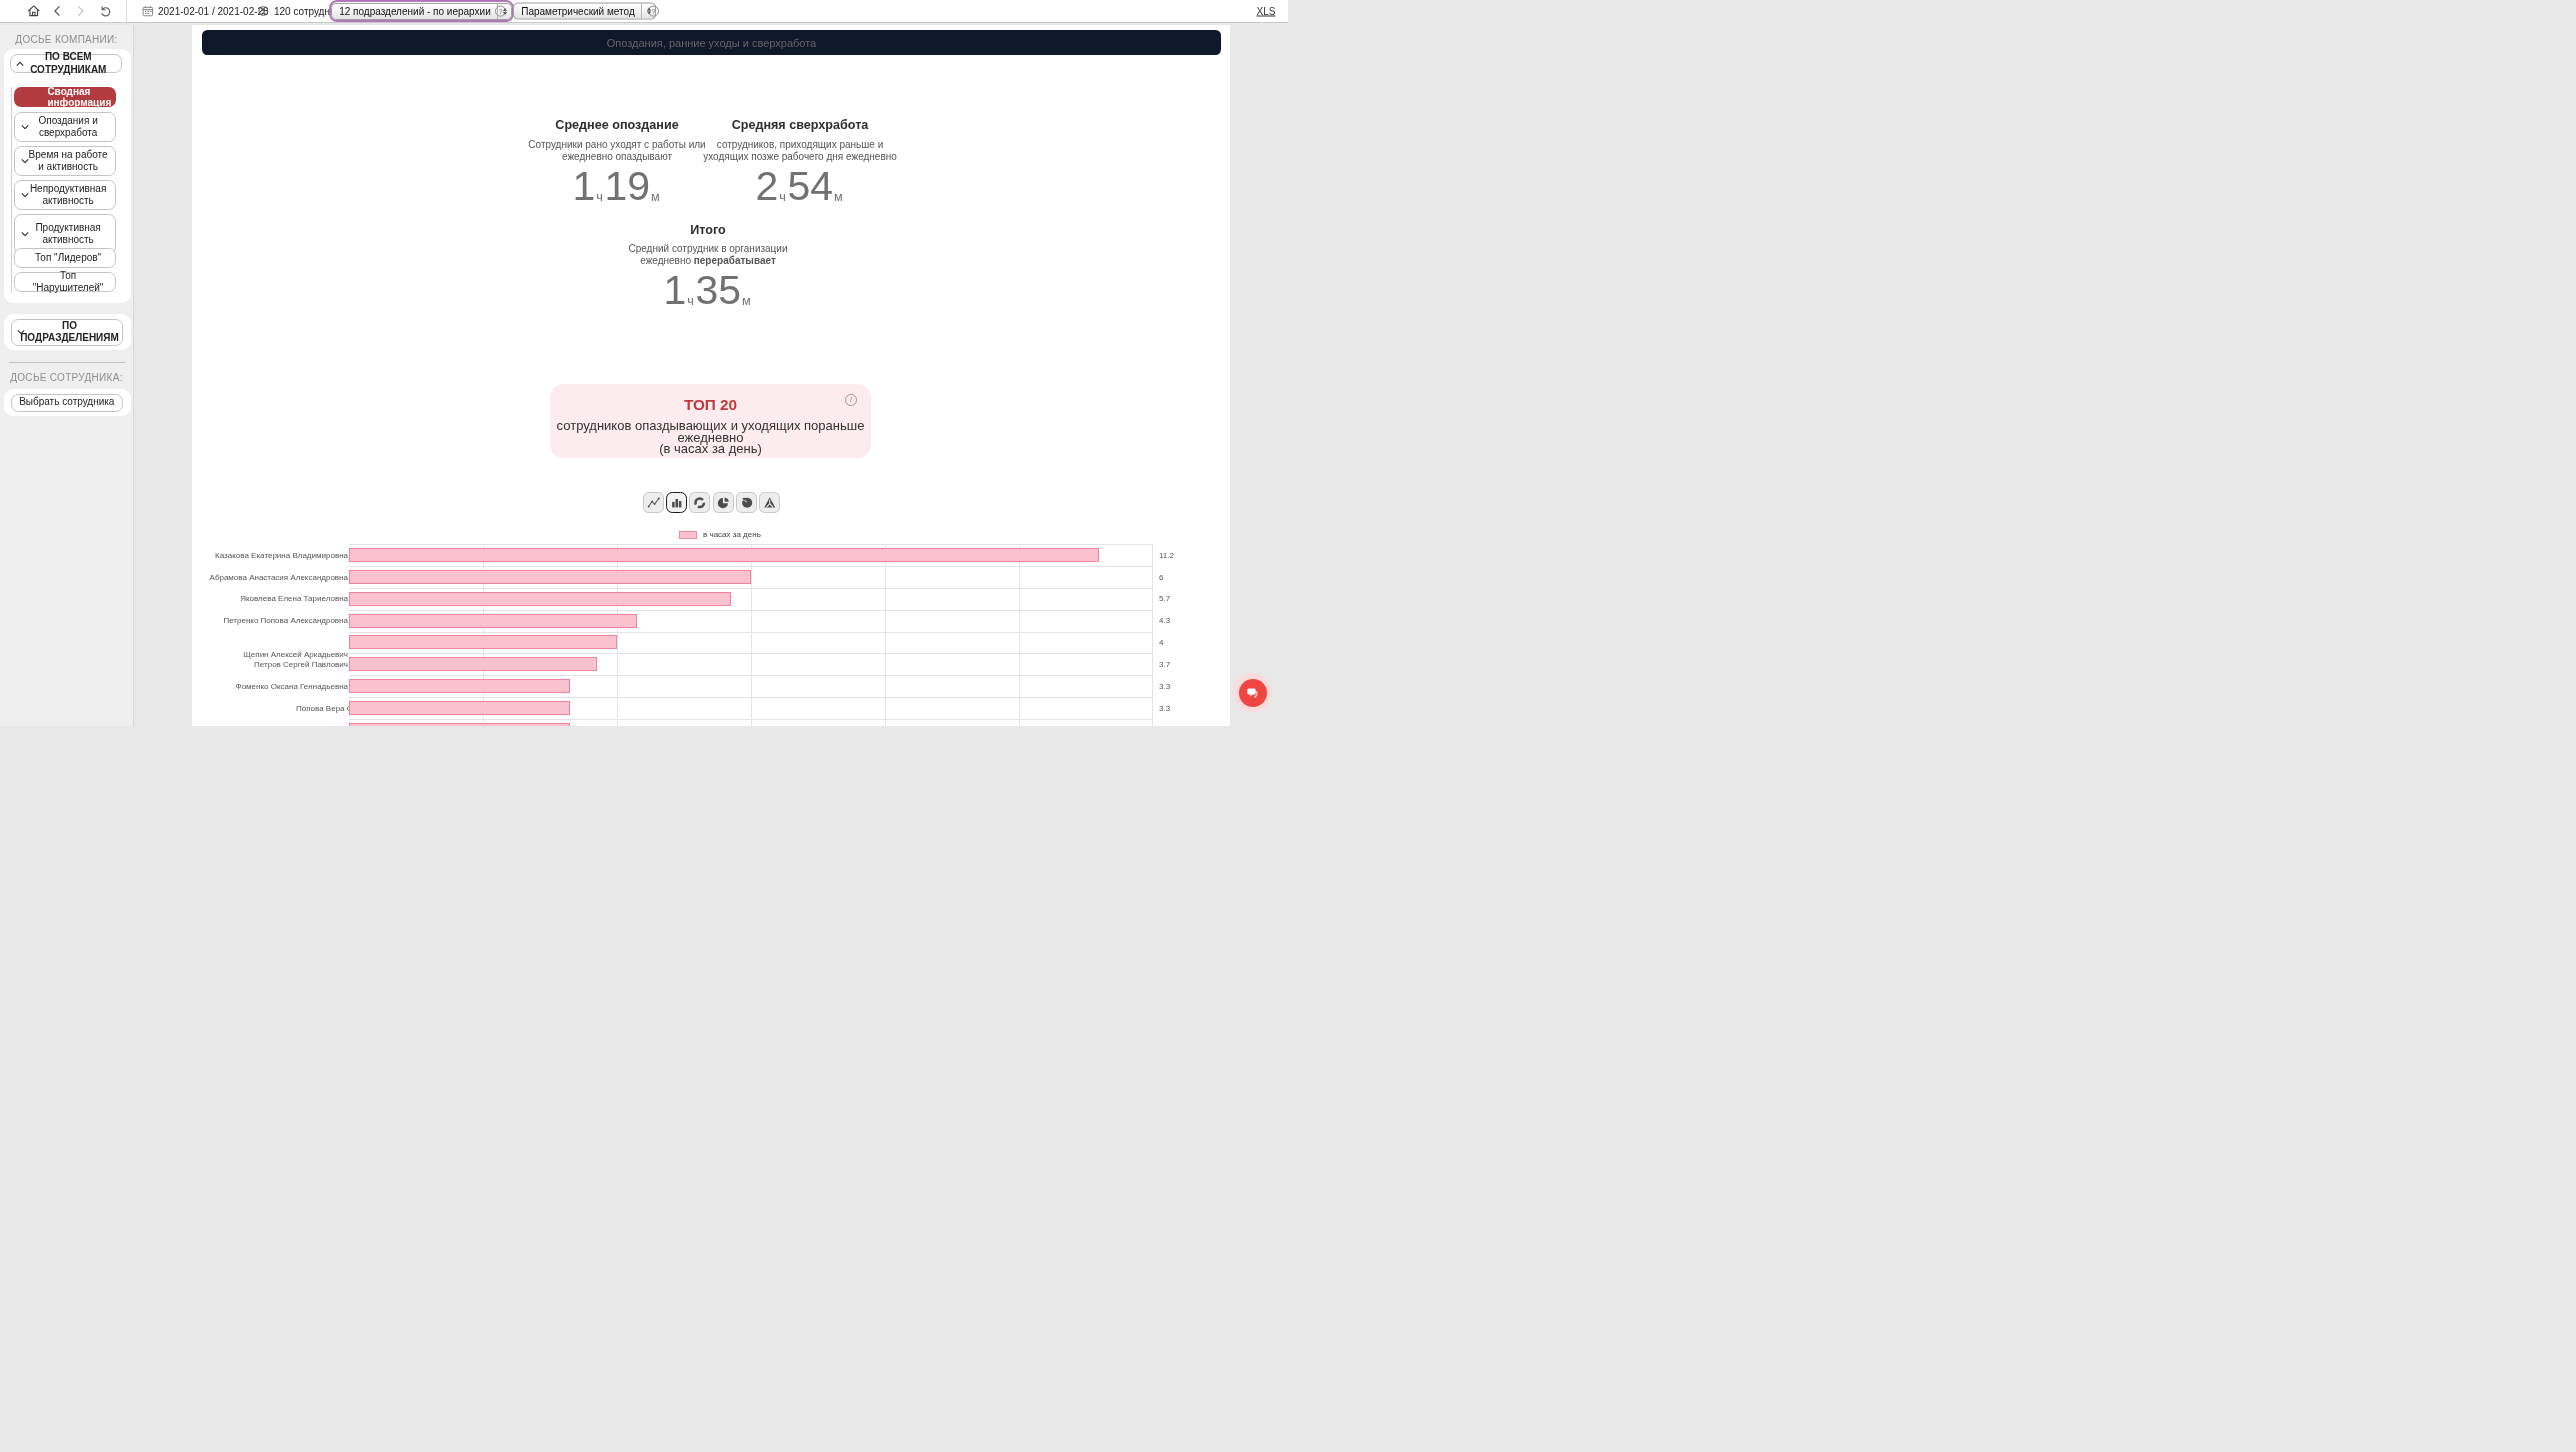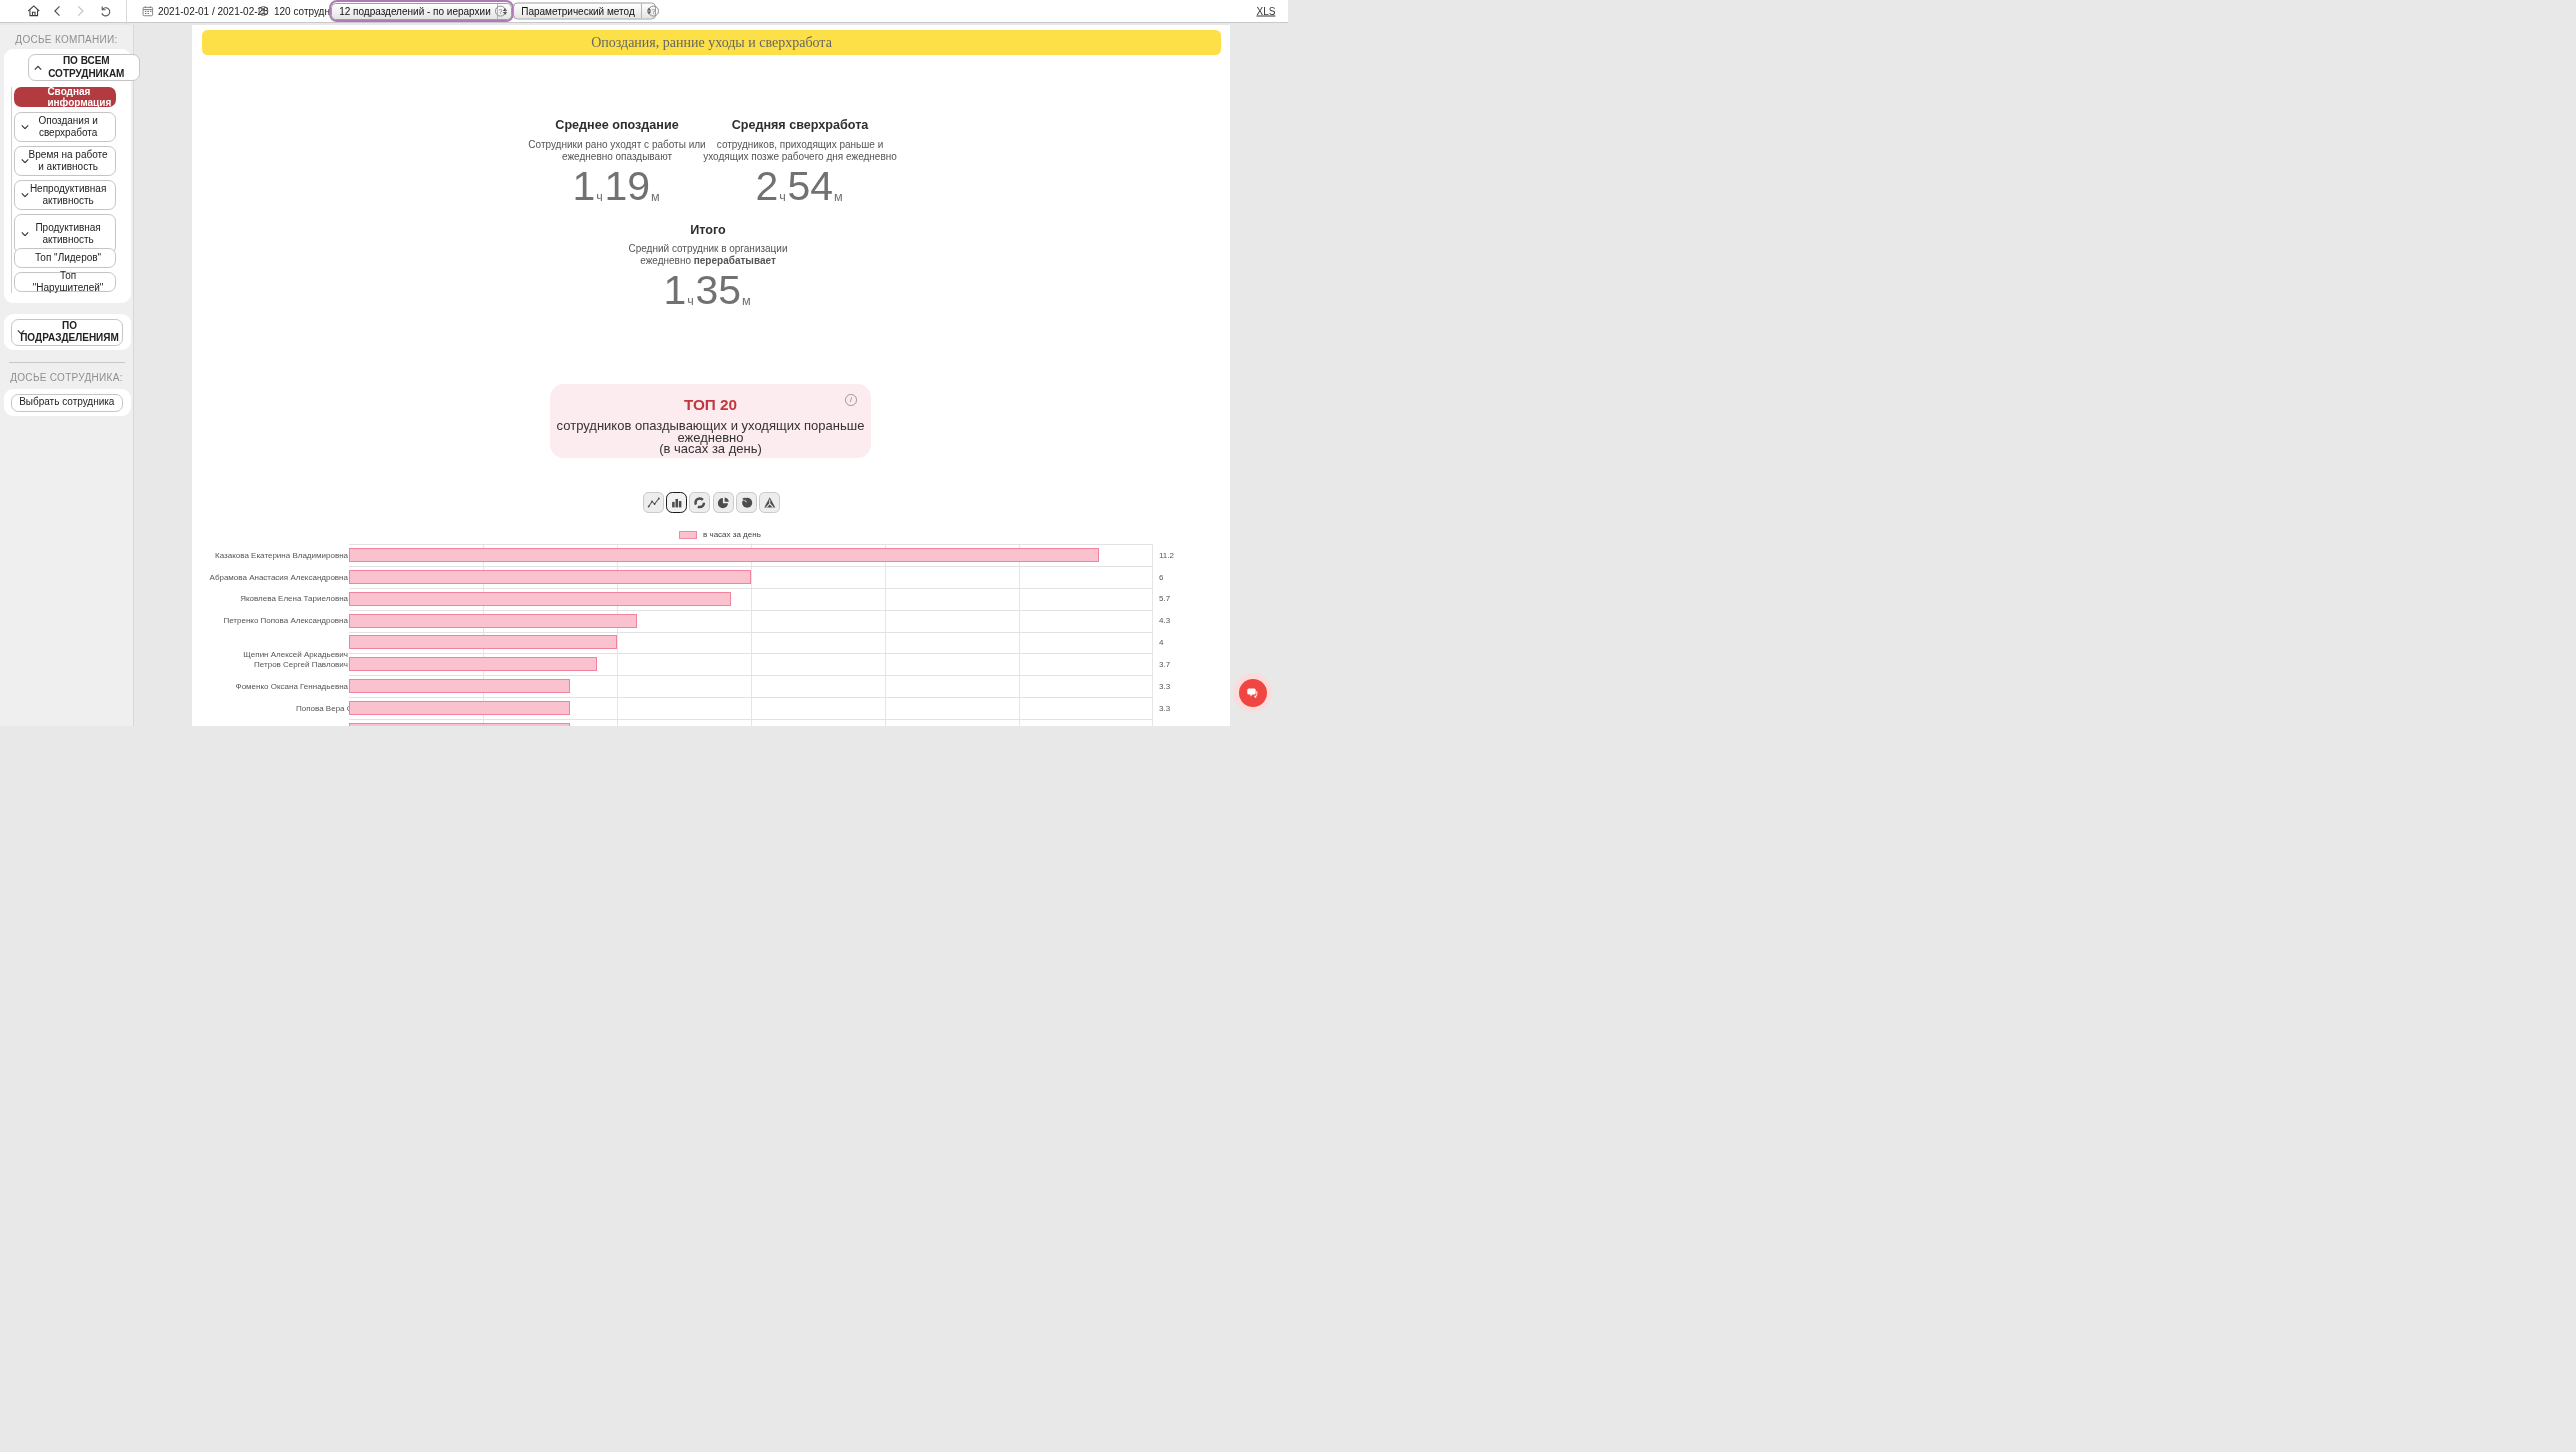--- a/index.html
+++ b/index.html
@@ -34,22 +34,22 @@
           display:flex; align-items:center; justify-content:center; text-align:center; line-height:1.25; padding:1.8px 5.4px 1.8px 10.8px; cursor:pointer; }
   .sbtn.bold { font-weight:bold; }
   .sbtn .chev { position:absolute; left:5.4px; top:50%; transform:translateY(-50%); display:flex; }
   .red-btn { position:absolute; background:#b23b40; border-radius:7.2px; color:#fff; font-weight:bold; font-size:10px;
              display:flex; align-items:center; justify-content:center; cursor:pointer;padding-left:33px; }
   .tree-line { position:absolute; border-left:0.9px solid #cfcfcf; }
   .side-divider { position:absolute; border-top:0.9px solid #c6c6c6; }
 
   
   .card { position:absolute; left:192px; top:25px; width:1038px; height:701px; background:#fff; }
-  .band { position:absolute; left:10px; top:5.4px; width:1019px; height:25px; background:#fde047; border-radius:5.4px;
-          display:flex; align-items:center; justify-content:center; font-size:14px; color:#666;font-family:Liberation Serif, serif; }
+  .band { position:absolute; left:10px; top:5.4px; width:1019px; height:25px; background:#0f172a; border-radius:5.4px;
+          display:flex; align-items:center; justify-content:center; font-size:11px; color:#666; }
 
   .stat-title { font-size:12.6px; font-weight:bold; color:#2e2e2e; text-align:center; }
   .stat-sub { font-size:10px; color:#555; text-align:center; line-height:12px; }
   .bignum { display:flex; align-items:flex-end; justify-content:center; color:#717171; }
   .bignum .big { font-size:41px; line-height:41px; }
   .bignum .unit { font-size:12.6px; line-height:12.6px; padding:0 1.8px 3.6px 0.9px; }
 
   .top20 { position:absolute; left:550px; top:384px; width:321px; height:74px; background:#fcecef; border-radius:13.5px; }
   .top20-title { margin-top:11.7px; text-align:center; font-size:15.3px; font-weight:bold; color:#c2373d; }
   .top20-line { text-align:center; font-size:13px; color:#333; line-height:11.7px; }
@@ -144,21 +144,21 @@
     </span>
     <span class="q-icon" style="left:648px">?</span>
 
     <span class="xls">XLS</span>
   </div>
 
   <div class="sidebar">
     <div class="side-label" style="top:9px">ДОСЬЕ КОМПАНИИ:</div>
 
     <div class="panel" style="left:3.6px; top:24px; width:127px; height:254px">
-      <div class="sbtn bold" style="left:24px; top:5.4px; width:112px; height:27px">
+      <div class="sbtn bold" style="left:6px; top:5.4px; width:112px; height:19px">
         <span class="chev">
           <svg width="8" height="5.4" viewBox="0 0 10 6" fill="none" stroke="#333" stroke-width="1.4">
               <path d="M1 5 L5 1 L9 5"></path>
             </svg>
         </span>
         <span>ПО ВСЕМ СОТРУДНИКАМ</span>
       </div>
       <div class="tree-line" style="left:7.2px; top:38px; height:206px"></div>
       <div class="red-btn" style="left:10.8px; top:38px; width:102px; height:20px">Сводная информация</div>
 

